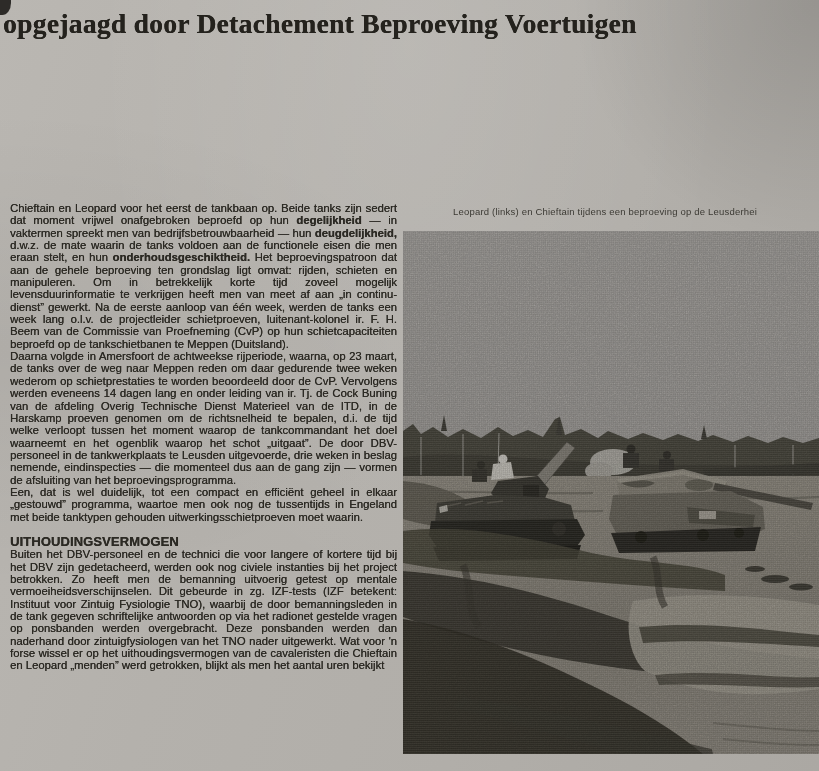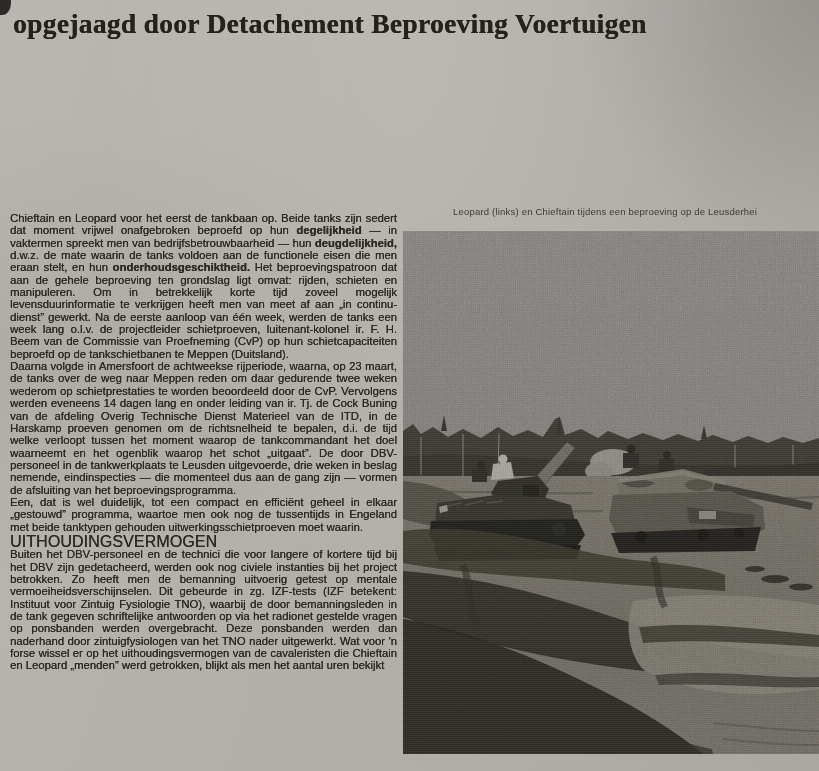--- a/index.html
+++ b/index.html
@@ -12,45 +12,45 @@
       radial-gradient(ellipse at 50% 6%, rgba(255,255,255,0.10), rgba(255,255,255,0) 55%),
       radial-gradient(ellipse at 0% 45%, rgba(0,0,0,0.05), rgba(0,0,0,0) 40%),
       linear-gradient(108deg,#bab7b2 0%, #b4b1ac 35%, #b1aea9 65%, #aba8a3 100%);
     font-family:"Liberation Sans", sans-serif;
   }
   .corner-mark{
     position:absolute;left:0;top:0;width:11px;height:15px;
     background:#2d2b28;border-radius:0 0 80% 0;
   }
   .headline{
-    position:absolute;left:13px;top:8px;margin:0;
+    position:absolute;left:3px;top:8px;margin:0;
     font-family:"Liberation Serif", serif;
     font-weight:700;
     font-size:27.5px;
     letter-spacing:0.3px;
     color:#24221d;
     white-space:nowrap;
     text-shadow:0.2px 0 0 #24221d;
   }
   .column{
-    position:absolute;left:10px;top:212px;width:387px;
+    position:absolute;left:10px;top:202px;width:387px;
     color:#2c2a24;
     font-size:11.3px;
     line-height:12.35px;
     text-align:justify;
     hyphens:auto;-webkit-hyphens:auto;
     text-shadow:0.15px 0 0 currentColor;
   }
   .body-par{margin:0;}
   .b{font-weight:700;}
   .section-heading{
-    margin:3px 0 0 0;
-    font-size:16px;
+    margin:13px 0 0 0;
+    font-size:13px;
     line-height:12.35px;
-    font-weight:400;
+    font-weight:700;
     letter-spacing:0.1px;
   }
   .caption{
     position:absolute;left:406px;top:206px;width:410px;
     font-size:9.5px;
     letter-spacing:0.2px;
     color:#3c3a34;
     padding-left:47px;
   }
   .photo{

